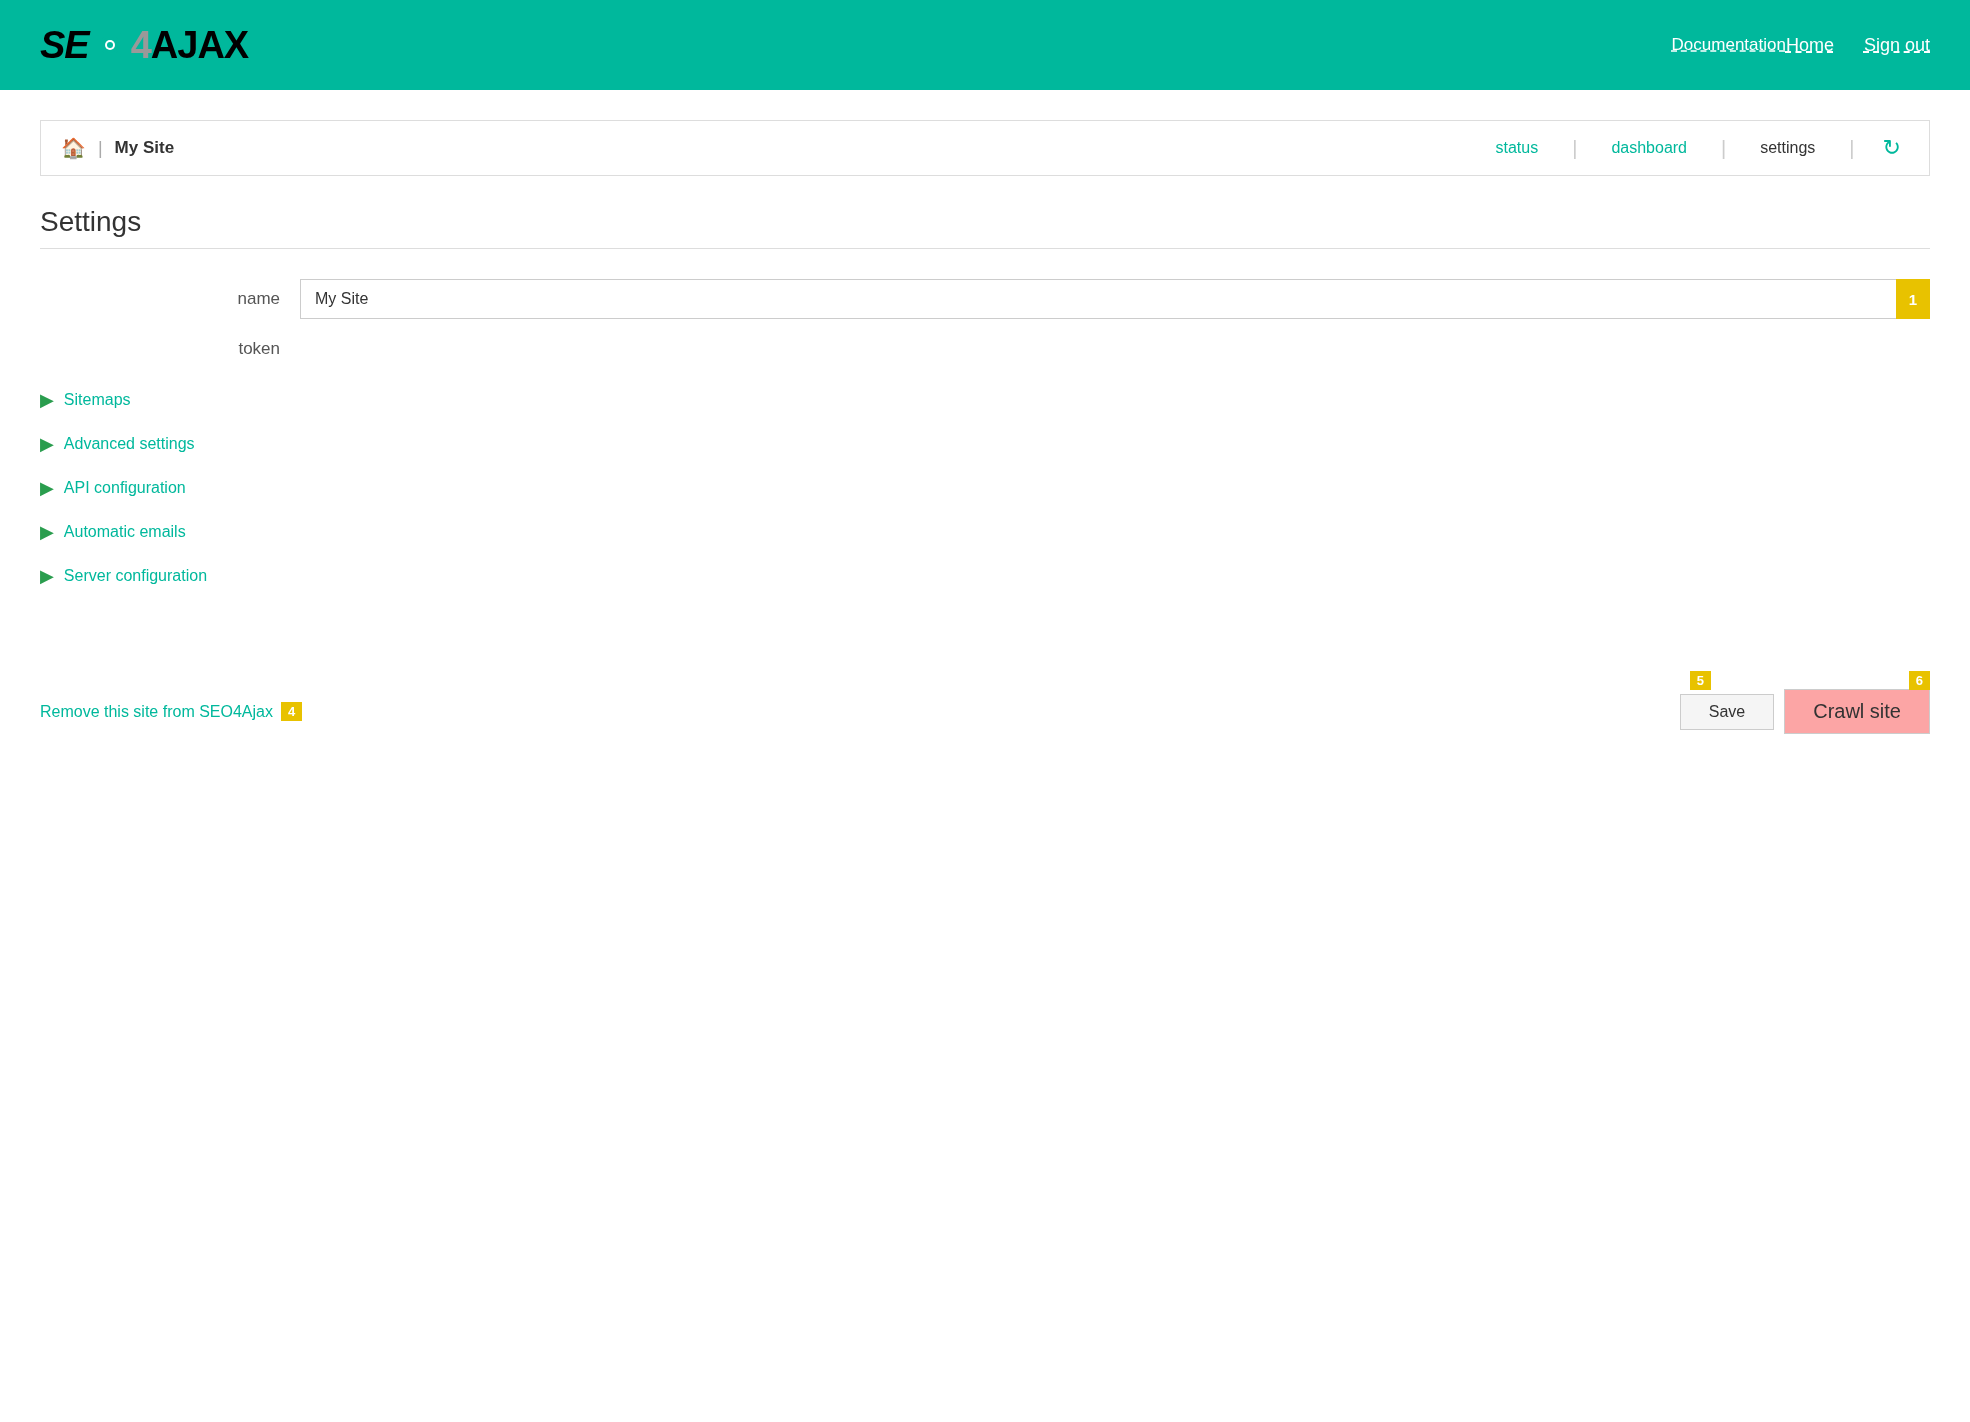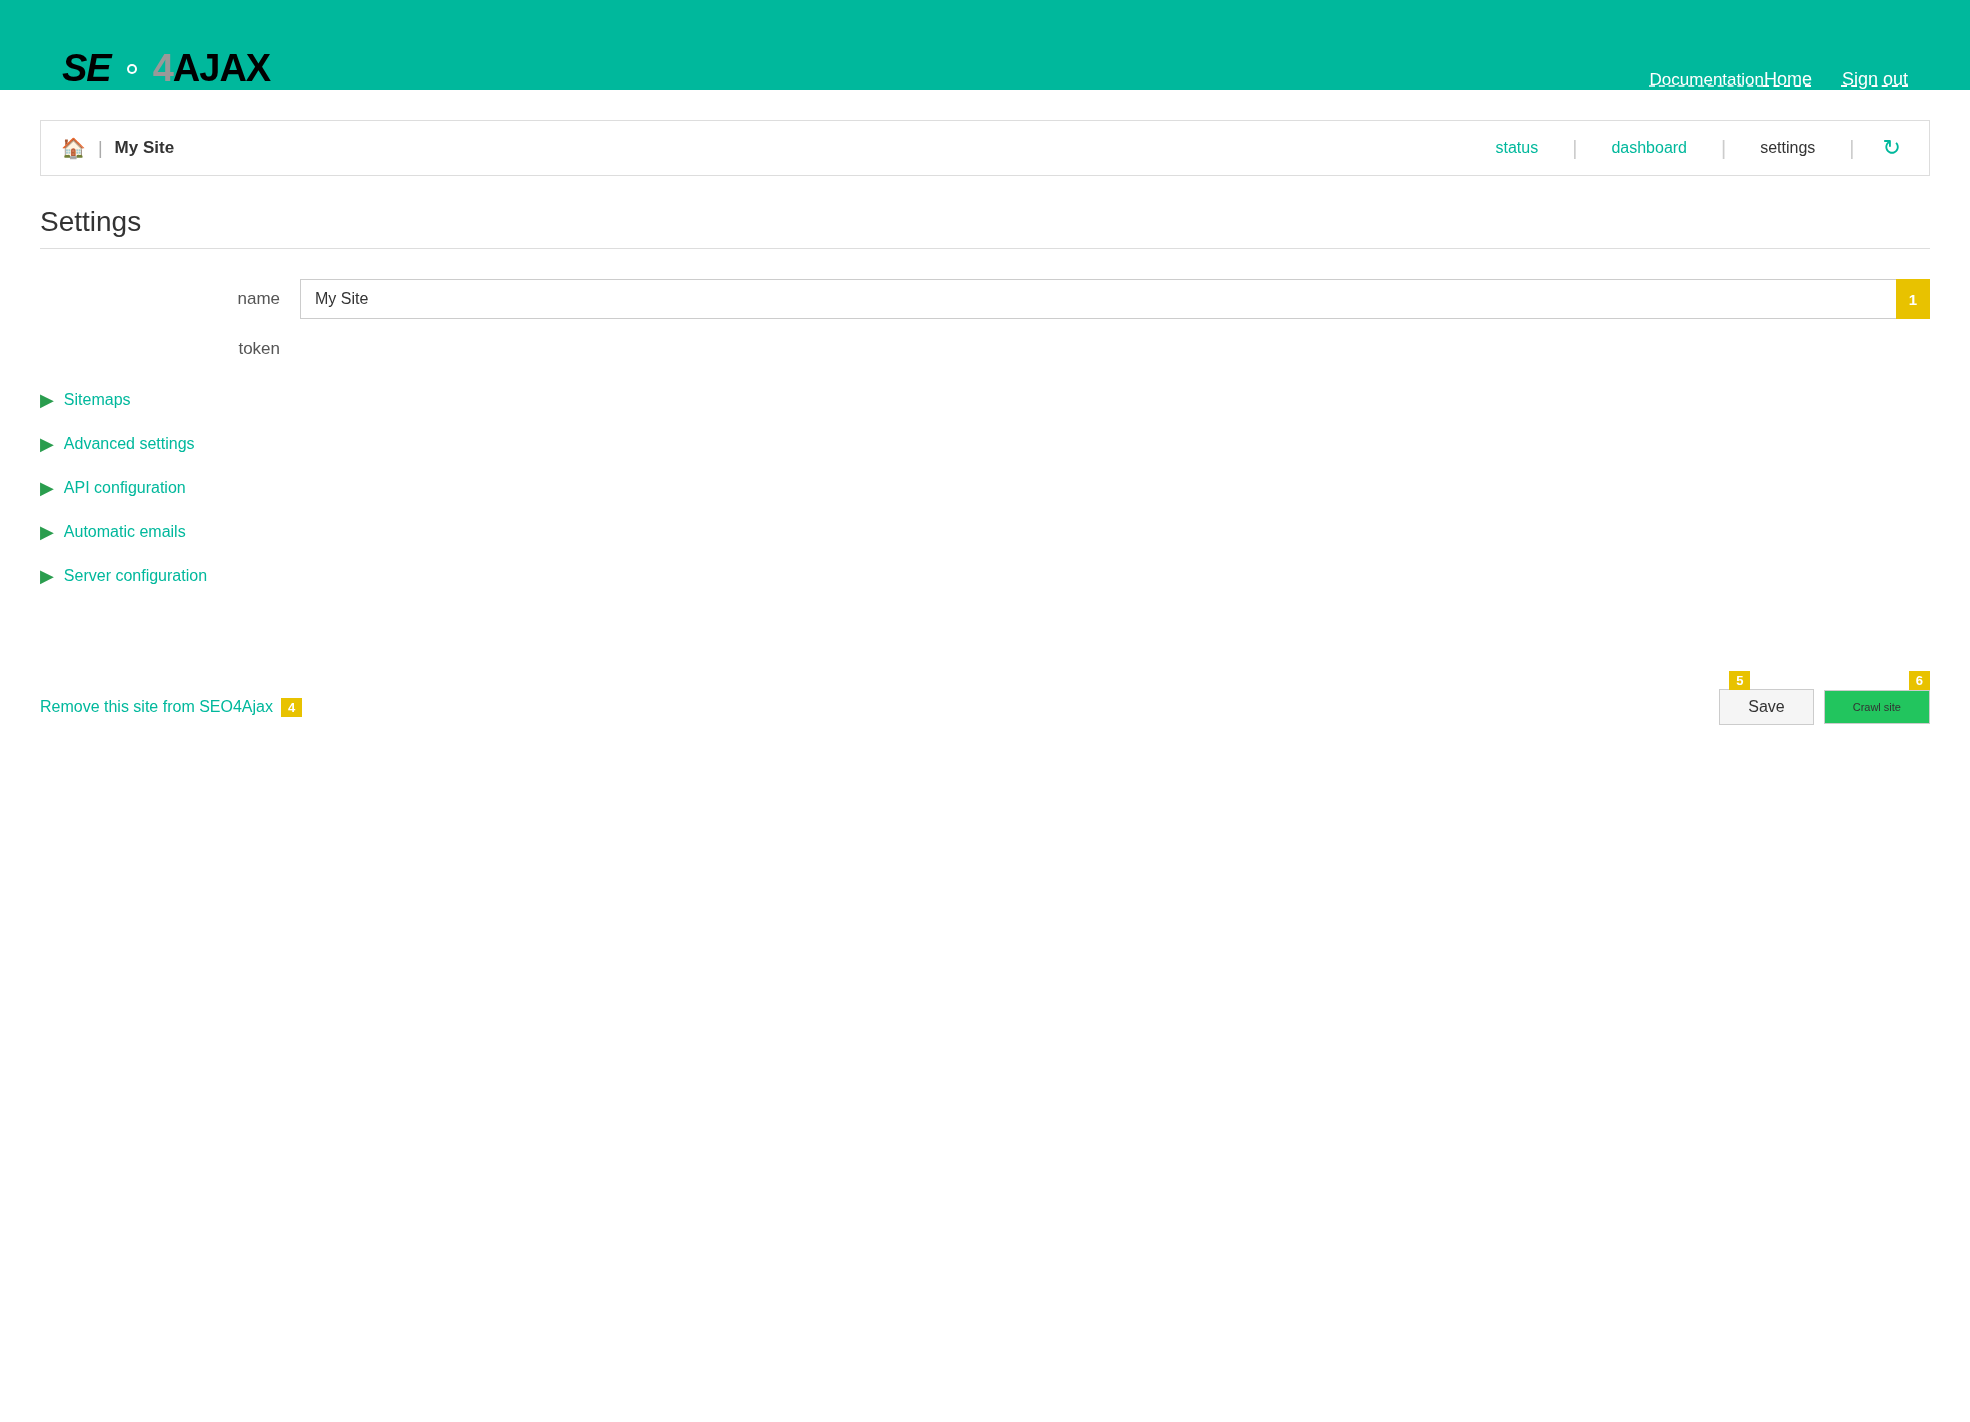--- a/index.html
+++ b/index.html
@@ -2,22 +2,22 @@
 <html><head>
   <meta charset="utf-8">
   <style>
     * { box-sizing: border-box; margin: 0; padding: 0; }
     body { font-family: Arial, sans-serif; background: #fff; color: #333; font-size: 16px; }
 
     
     .header {
       background: #00b89c;
       display: flex;
-      align-items: flex-end;
-      padding: 0 62px;
+      align-items: center;
+      padding: 0 40px;
       height: 90px;
     }
     .logo {
       display: flex;
       align-items: center;
       font-size: 38px;
       font-weight: 900;
       color: #000;
       letter-spacing: -1px;
       flex: 1;
@@ -206,22 +206,22 @@
     .btn-save {
       padding: 8px 28px;
       font-size: 16px;
       background: #f5f5f5;
       border: 1px solid #ccc;
       color: #333;
       cursor: pointer;
     }
     .btn-crawl {
       padding: 10px 28px;
-      font-size: 11px;
-      background: #22c55e;
+      font-size: 20px;
+      background: #fca5a5;
       border: 1px solid #ccc;
       color: #333;
       cursor: pointer;
     }
     .save-badge {
       position: absolute;
       top: -18px;
       left: 10px;
       background: #e8c200;
       color: #fff;

